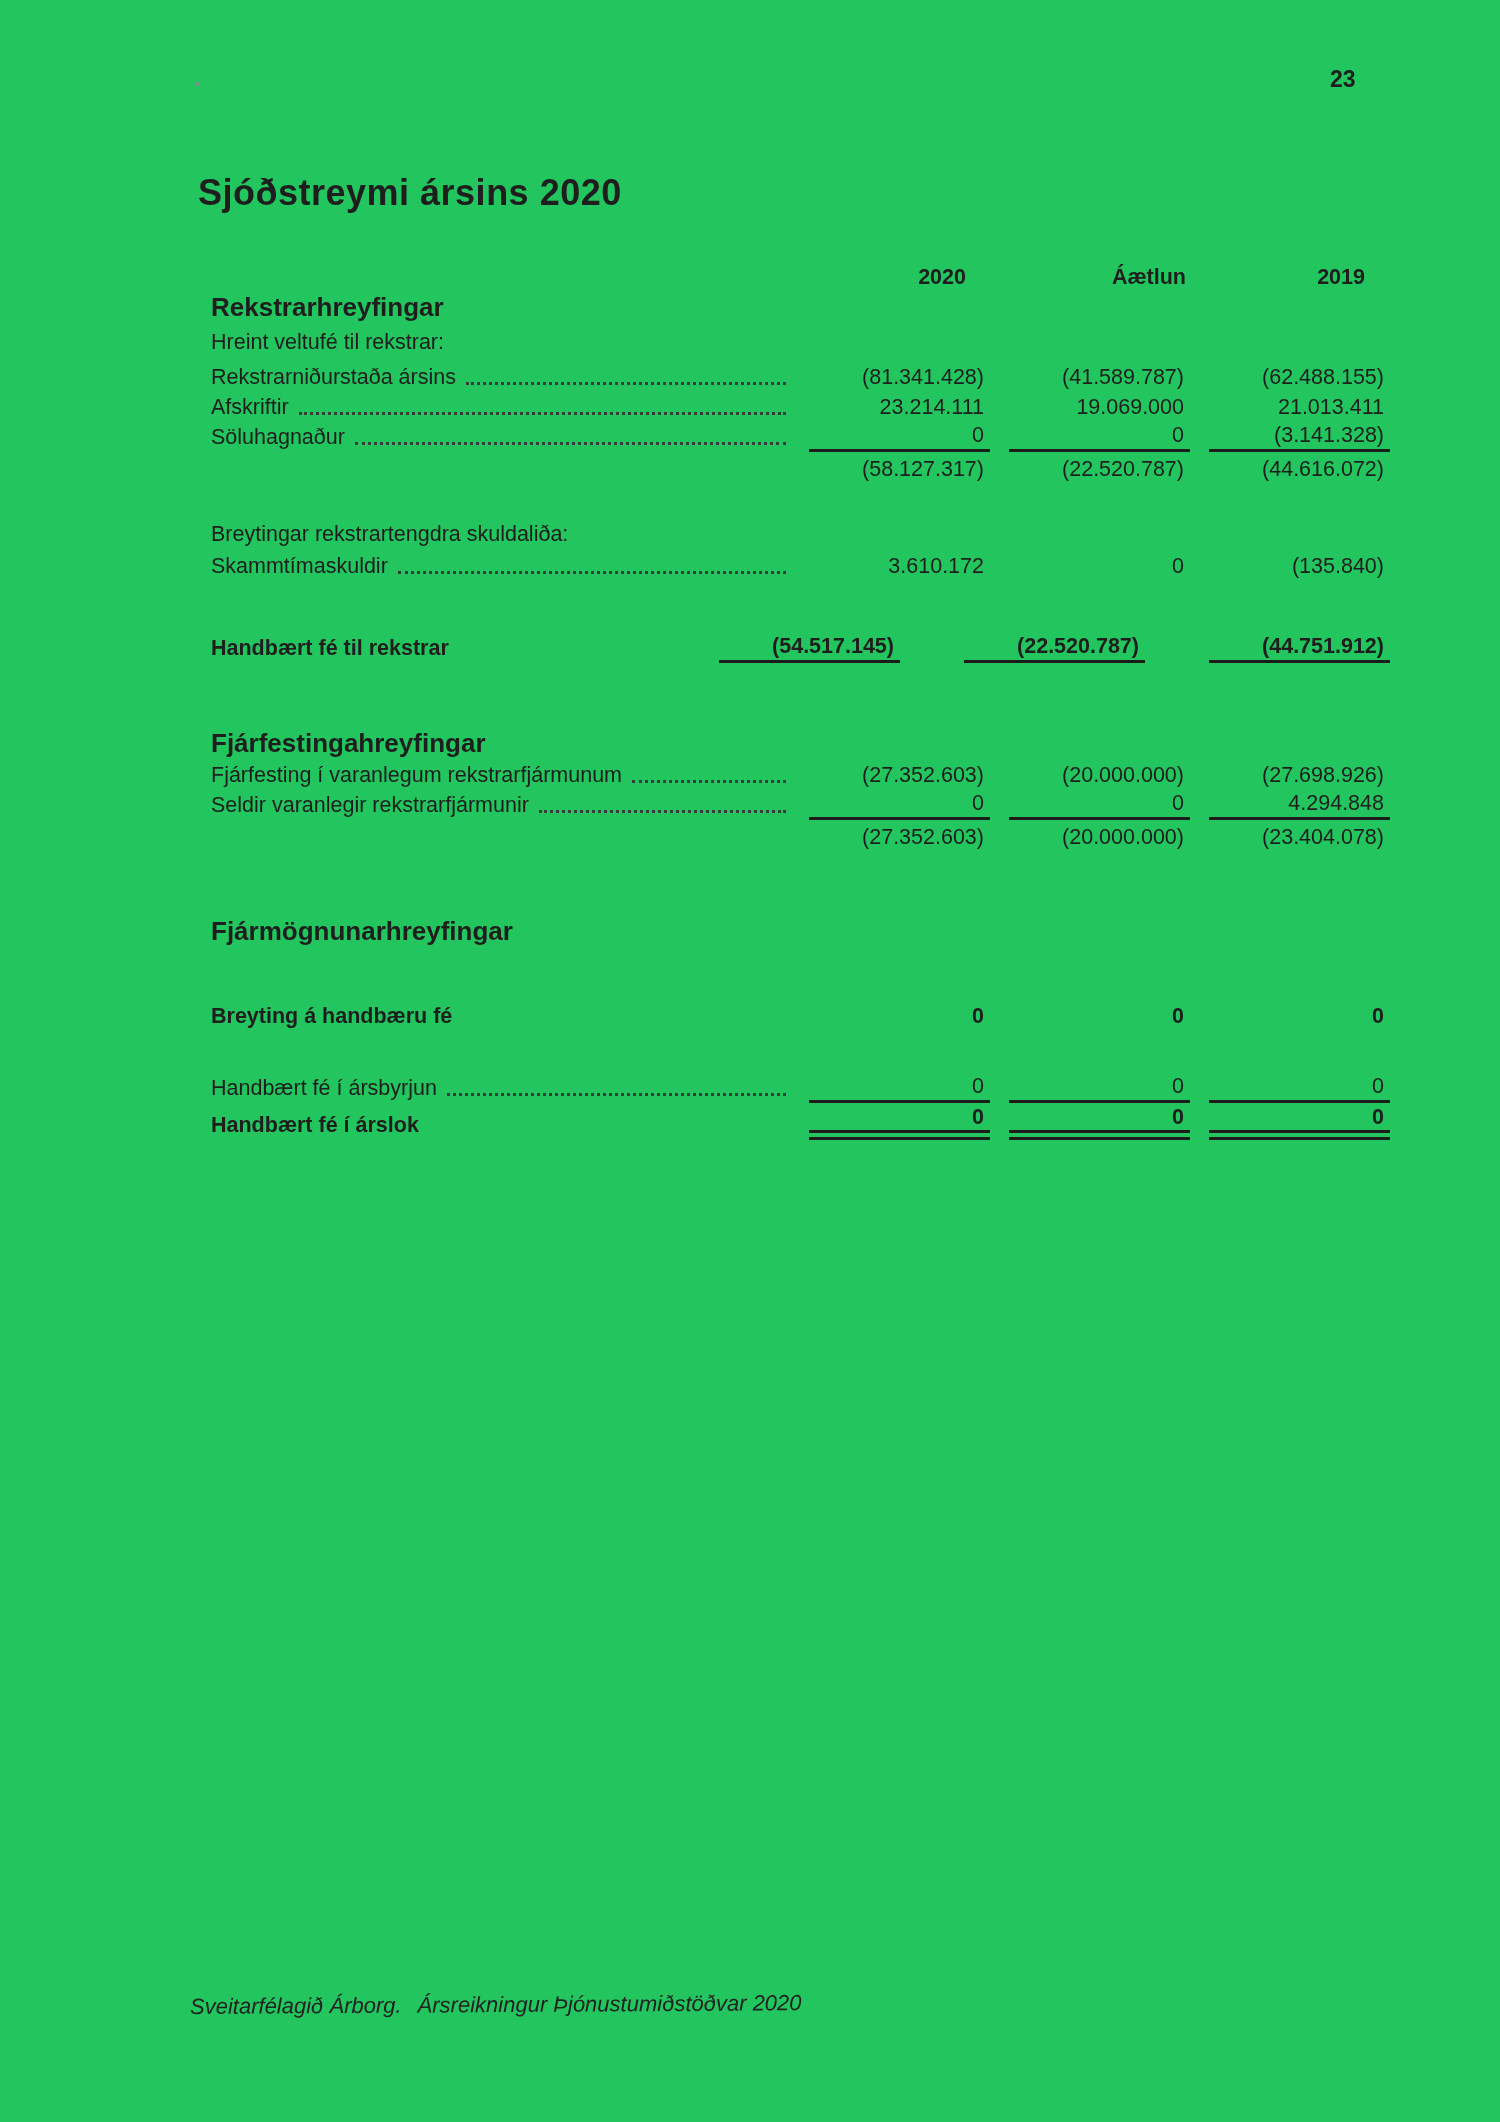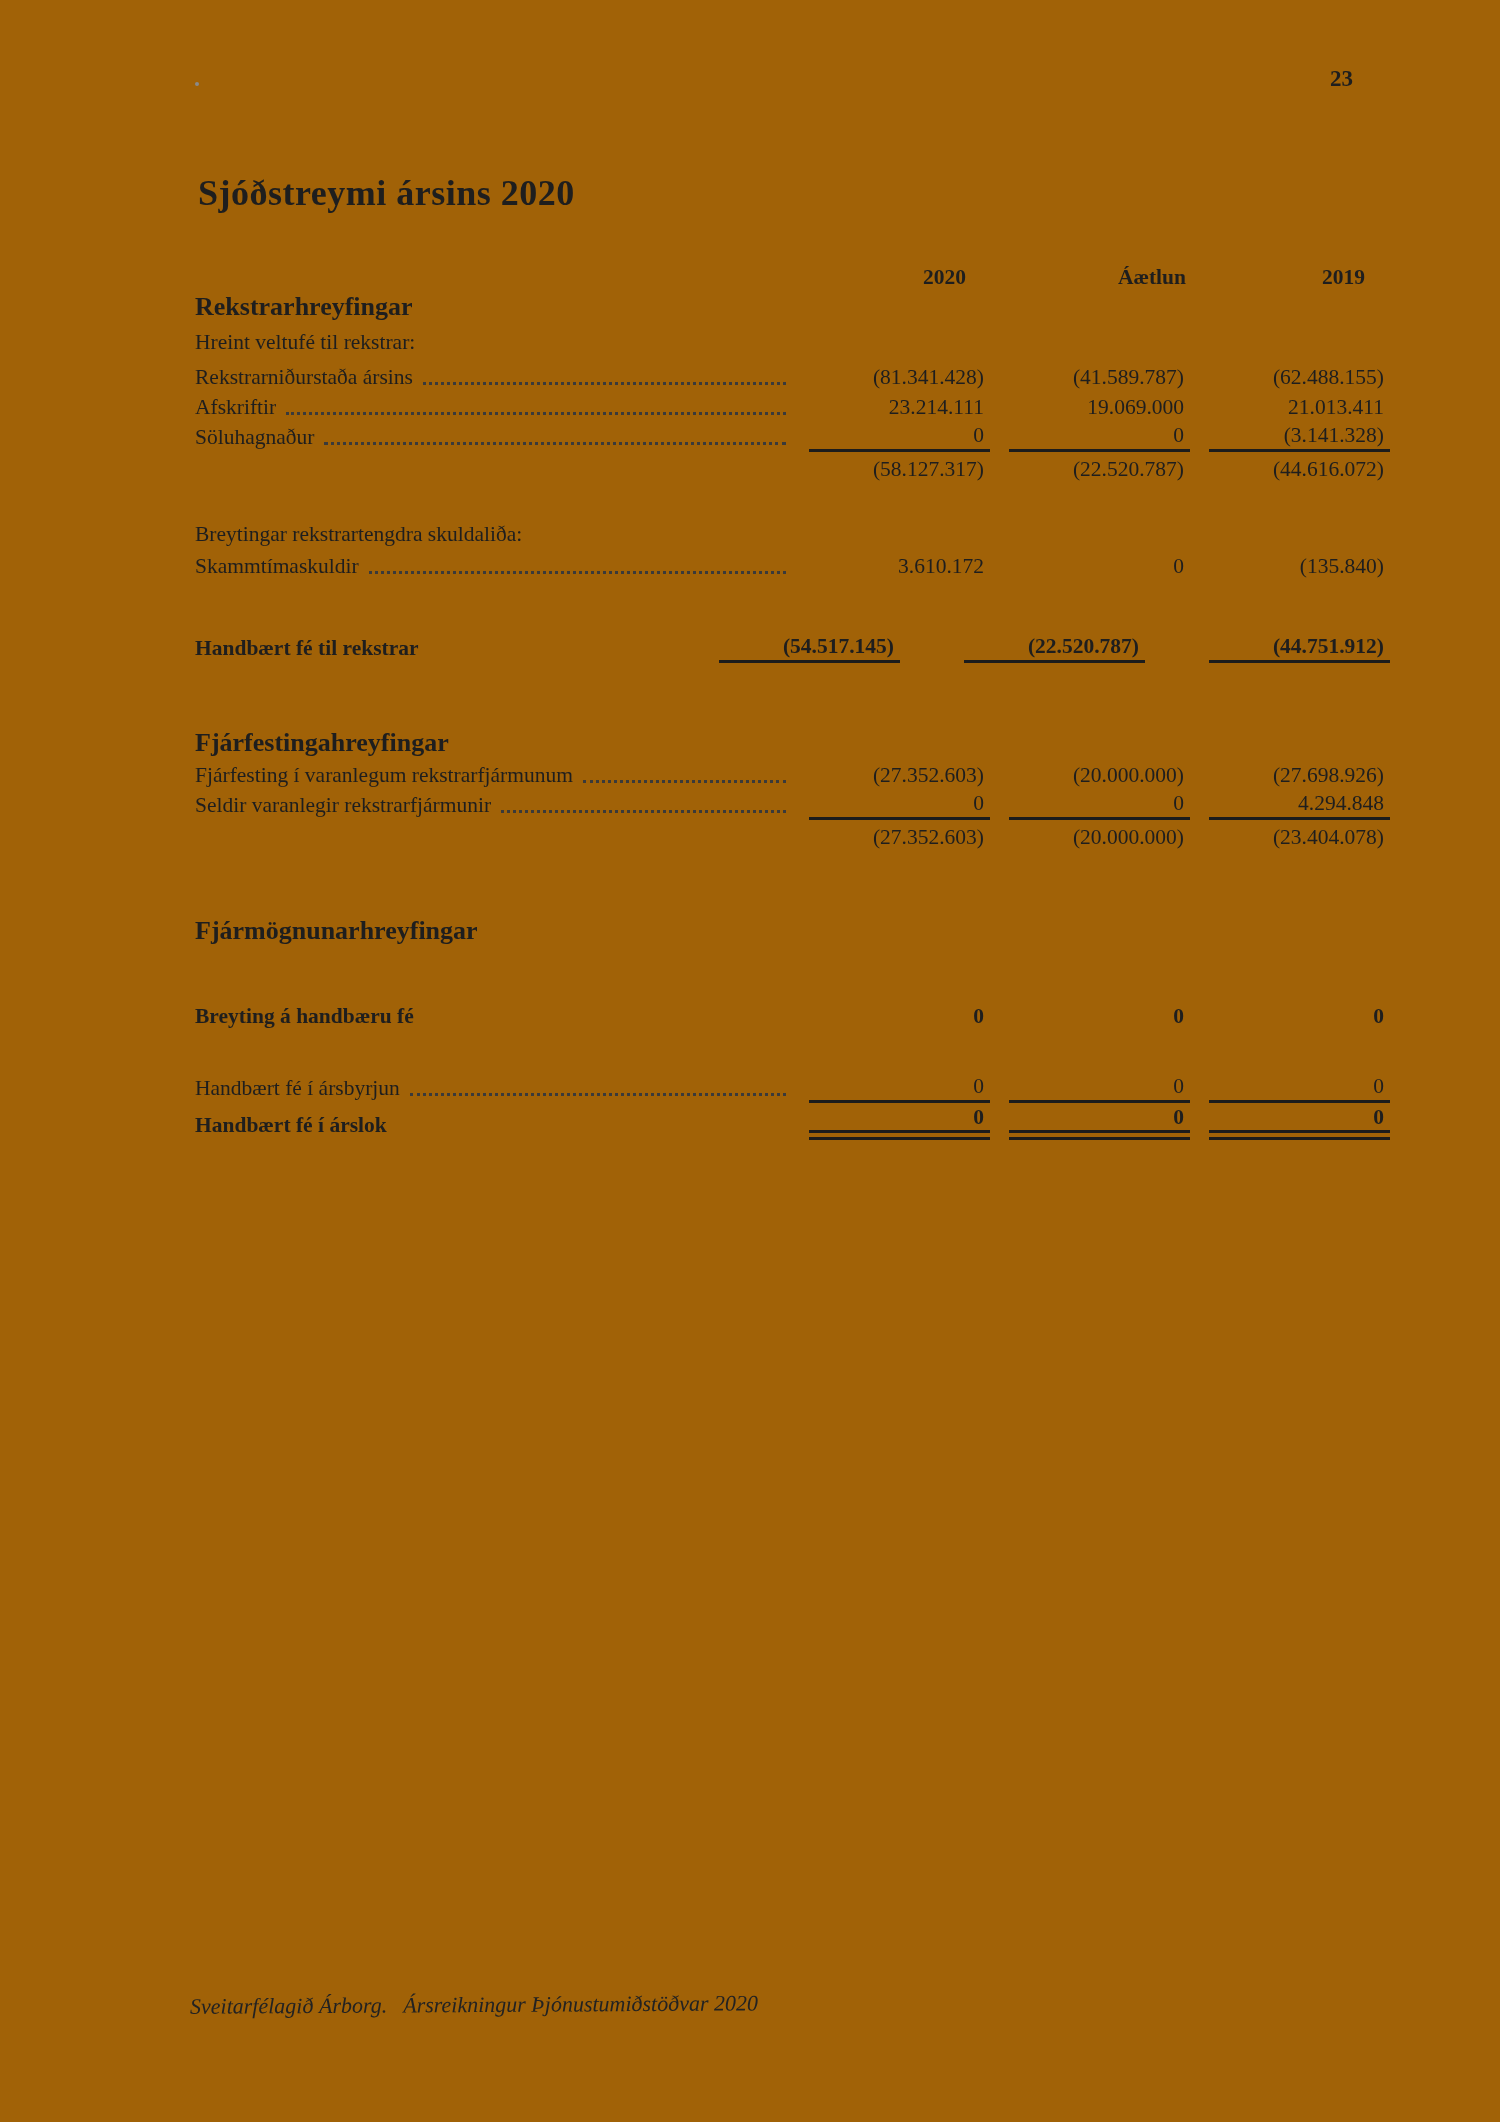--- a/index.html
+++ b/index.html
@@ -1,20 +1,20 @@
 <!DOCTYPE html>
 <html><head>
 <meta charset="utf-8">
 <style>
   html,body{margin:0;padding:0;background:#e8e8e8;}
   .page{
     position:relative;
     width:1500px;height:2122px;
-    background:#a16207;
-    font-family:Liberation Serif, serif;
+    background:#22c55e;
+    font-family:Liberation Sans, sans-serif;
     color:#1e1e1e;
     overflow:hidden;
   }
   .pagenum{
     position:absolute;top:66px;left:1330px;
     font-size:23px;font-weight:bold;
   }
   .speck{
     position:absolute;top:82px;left:195px;
     width:4px;height:4px;background:#8a8a8a;border-radius:50%;
@@ -23,20 +23,21 @@
     position:absolute;top:124px;left:198px;
     font-size:36px;font-weight:bold;letter-spacing:0.5px;margin-top:48px;
   }
   .table{
     position:absolute;top:262px;left:195px;width:1195px;
   }
   .row{
     display:flex;align-items:flex-end;
     line-height:30px;font-size:21.5px;
     white-space:nowrap;
+    margin-left:16px;
   }
   .lbl{flex:0 0 auto;}
   .dots{
     flex:1 1 auto;
     border-bottom:3px dotted #3a3a3a;
     margin:0 4px 7px 10px;
     min-width:10px;
   }
   .spacer{flex:1 1 auto;}
   .col{

